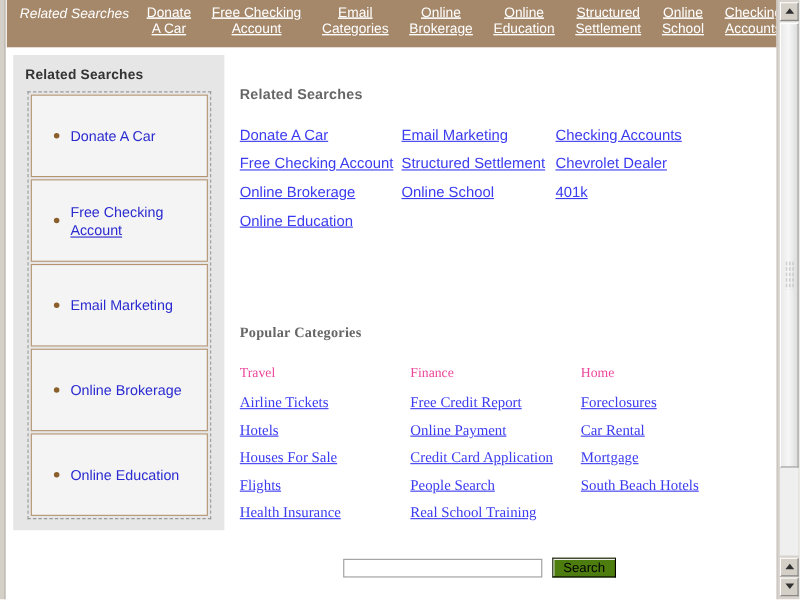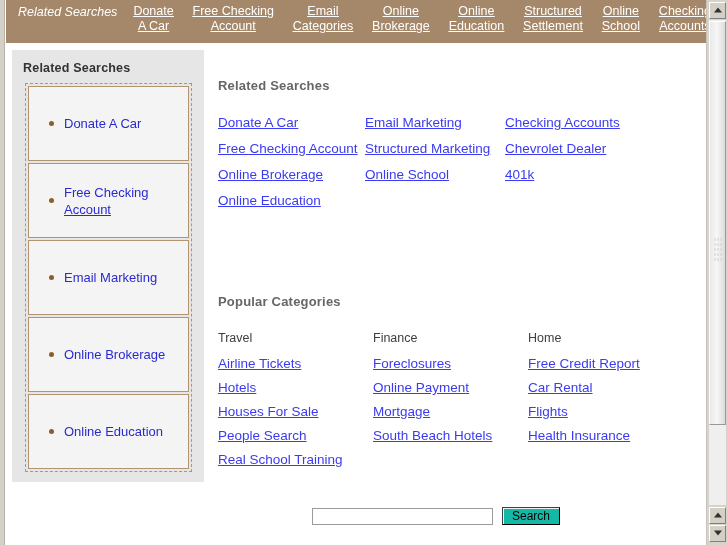--- a/index.html
+++ b/index.html
@@ -169,29 +169,30 @@
     white-space: nowrap;
     cursor: pointer;
   }
   .grid-empty { height: 1px; }
 
   #popular {
     position: absolute;
     left: 212px;
     top: 294px;
     width: 470px;
+    font-family: Liberation Serif, serif;
   }
   .cat-grid {
     display: grid;
     grid-template-columns: 155px 155px auto;
     row-gap: 9px;
   }
   .cat-head {
     font-size: 12.5px;
-    color: #404040;
+    color: #ec4899;
     font-weight: normal;
     padding-bottom: 2px;
   }
 
   
   #searchbar {
     position: absolute;
     left: 306px;
     top: 507px;
     display: flex;
@@ -205,21 +206,21 @@
     font-family: "Liberation Sans", sans-serif;
     font-size: 12px;
     padding: 0 2px;
     box-sizing: border-box;
     outline: none;
   }
   #search-button {
     margin-left: 9px;
     height: 18px;
     padding: 0 9px;
-    background: #14b8a6;
+    background: #4d7c0f;
     border: 1px solid #404040;
     border-right-color: #000000;
     border-bottom-color: #000000;
     box-shadow: inset 1px 1px 0 #f2f0ec;
     font-family: "Liberation Sans", sans-serif;
     font-size: 12px;
     color: #000000;
     cursor: pointer;
     box-sizing: border-box;
     line-height: 14px;
@@ -379,48 +380,49 @@
       </div>
     </div>
 
     <div id="content">
       <div class="section-heading">Related Searches</div>
       <div class="link-grid">
         <a class="grid-link" href="#">Donate A Car</a>
         <a class="grid-link" href="#">Email Marketing</a>
         <a class="grid-link" href="#">Checking Accounts</a>
         <a class="grid-link" href="#">Free Checking Account</a>
-        <a class="grid-link" href="#">Structured Marketing</a>
+        <a class="grid-link" href="#">Structured Settlement</a>
         <a class="grid-link" href="#">Chevrolet Dealer</a>
         <a class="grid-link" href="#">Online Brokerage</a>
         <a class="grid-link" href="#">Online School</a>
         <a class="grid-link" href="#">401k</a>
         <a class="grid-link" href="#">Online Education</a>
         <span class="grid-empty"></span>
         <span class="grid-empty"></span>
       </div>
     </div>
 
     <div id="popular">
       <div class="section-heading">Popular Categories</div>
       <div class="cat-grid">
 
         <div class="cat-head">Travel</div>
         <div class="cat-head">Finance</div>
         <div class="cat-head">Home</div>
 
         <a class="grid-link" href="#">Airline Tickets</a>
+        <a class="grid-link" href="#">Free Credit Report</a>
         <a class="grid-link" href="#">Foreclosures</a>
-        <a class="grid-link" href="#">Free Credit Report</a>
 
         <a class="grid-link" href="#">Hotels</a>
         <a class="grid-link" href="#">Online Payment</a>
         <a class="grid-link" href="#">Car Rental</a>
 
         <a class="grid-link" href="#">Houses For Sale</a>
+        <a class="grid-link" href="#">Credit Card Application</a>
         <a class="grid-link" href="#">Mortgage</a>
 
         <a class="grid-link" href="#">Flights</a>
         <a class="grid-link" href="#">People Search</a>
 
         <a class="grid-link" href="#">South Beach Hotels</a>
         <a class="grid-link" href="#">Health Insurance</a>
         <a class="grid-link" href="#">Real School Training</a>
 
       </div>

